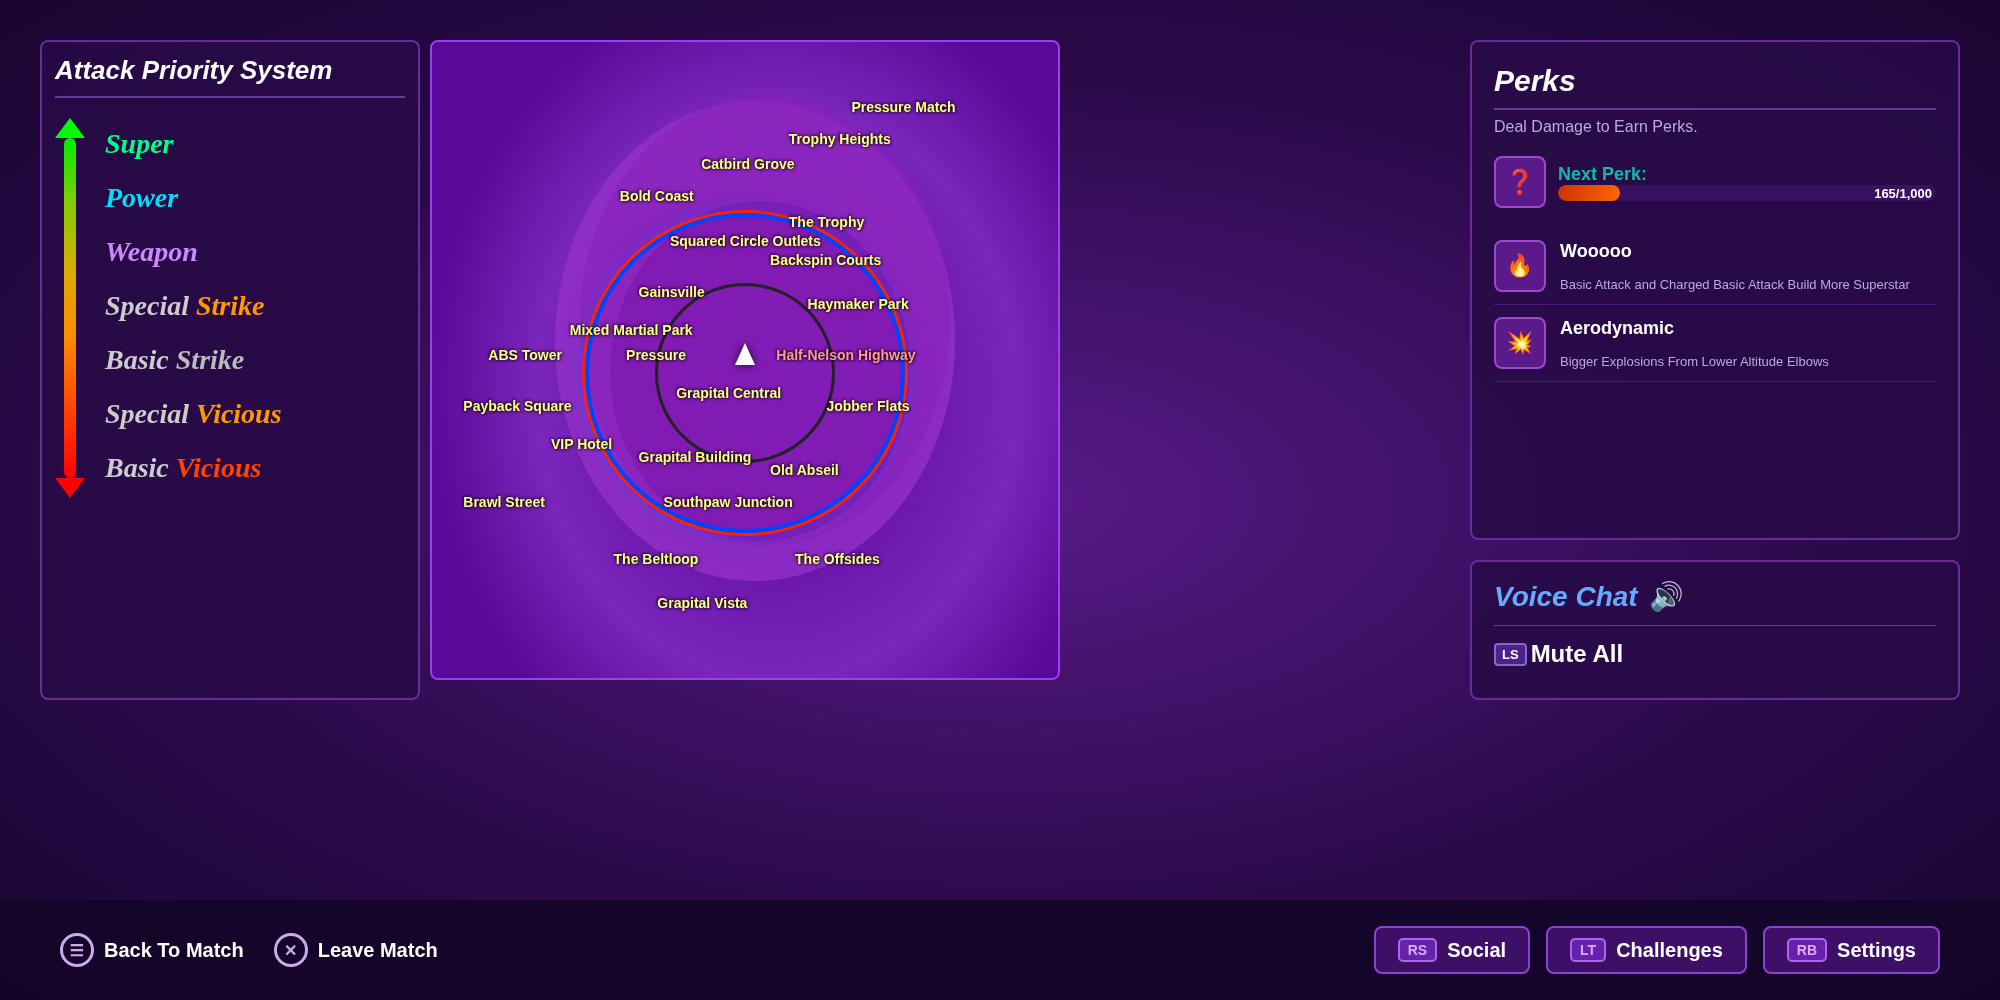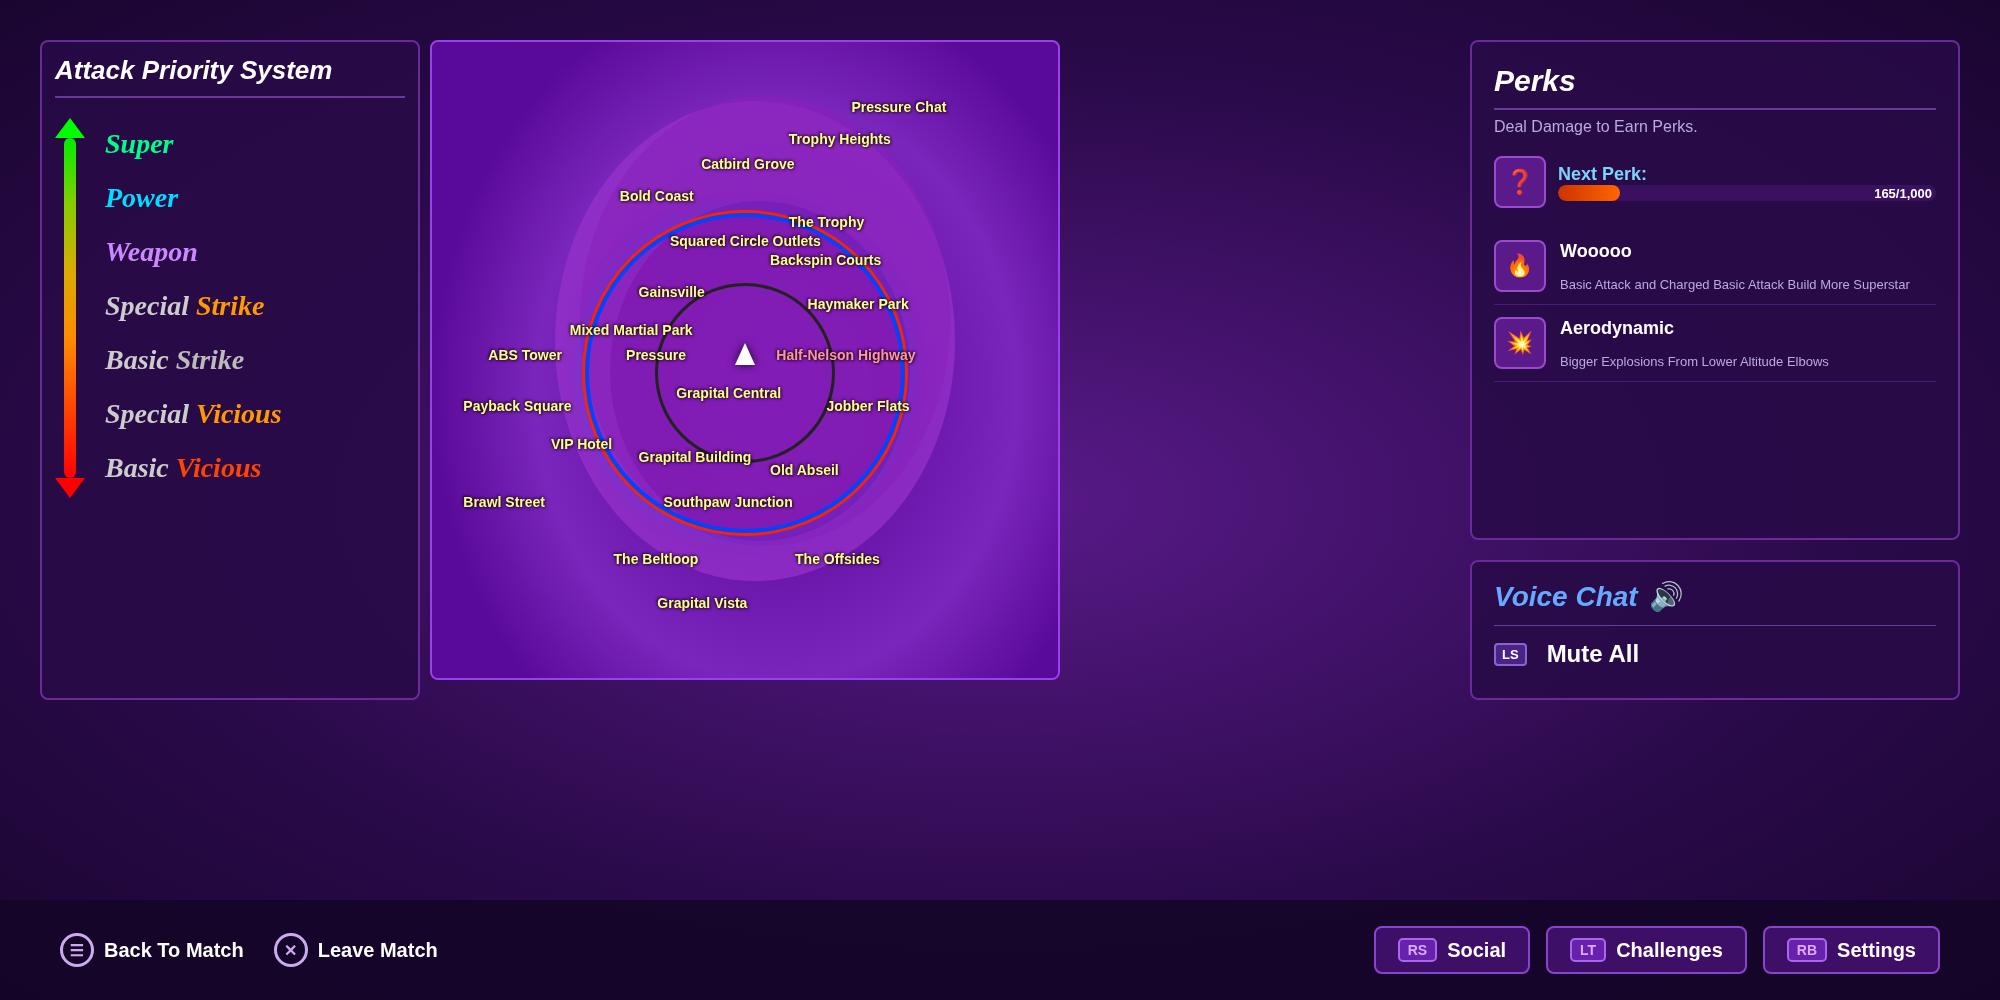--- a/index.html
+++ b/index.html
@@ -178,21 +178,21 @@
       justify-content: center;
       font-size: 24px;
       flex-shrink: 0;
     }
 
     .next-perk-info {
       flex: 1;
     }
 
     .next-perk-label {
-      color: #7dd3fc;
+      color: #14b8a6;
       font-size: 18px;
       font-weight: 700;
     }
 
     .perk-progress-bar {
       width: 100%;
       height: 16px;
       background: #3a1060;
       border-radius: 8px;
       overflow: hidden;
@@ -281,21 +281,21 @@
     }
 
     .speaker-icon {
       color: #ccddff;
       font-size: 28px;
     }
 
     .mute-all-row {
       display: flex;
       align-items: center;
-      gap: 20px;
+      gap: 4px;
     }
 
     .ls-badge {
       background: #4a2288;
       color: white;
       font-size: 13px;
       font-weight: 900;
       border: 2px solid #8866cc;
       border-radius: 4px;
       padding: 2px 6px;
@@ -444,21 +444,21 @@
 
       <ellipse cx="275" cy="310" rx="150" ry="170" fill="#7711aa" opacity="0.5"></ellipse>
     </svg>
 
     <div class="map-circle-outer"></div>
 
     <div class="map-circle-inner"></div>
 
     <div style="position:absolute;left:50%;top:49%;transform:translate(-50%,-50%);width:0;height:0;border-left:10px solid transparent;border-right:10px solid transparent;border-bottom:22px solid white;filter:drop-shadow(0 0 4px rgba(0,0,0,0.8));"></div>
 
-    <div class="map-label" style="top:9%;left:67%;">Pressure Chat</div>
+    <div class="map-label" style="top:9%;left:67%;">Pressure Match</div>
     <div class="map-label" style="top:14%;left:57%;">Trophy Heights</div>
     <div class="map-label" style="top:18%;left:43%;">Catbird Grove</div>
     <div class="map-label" style="top:23%;left:30%;">Bold Coast</div>
     <div class="map-label" style="top:27%;left:57%;">The Trophy</div>
     <div class="map-label" style="top:30%;left:38%;">Squared Circle Outlets</div>
     <div class="map-label" style="top:33%;left:54%;">Backspin Courts</div>
     <div class="map-label" style="top:38%;left:33%;">Gainsville</div>
     <div class="map-label" style="top:40%;left:60%;">Haymaker Park</div>
     <div class="map-label" style="top:44%;left:22%;">Mixed Martial Park</div>
     <div class="map-label" style="top:48%;left:9%;">ABS Tower</div>

